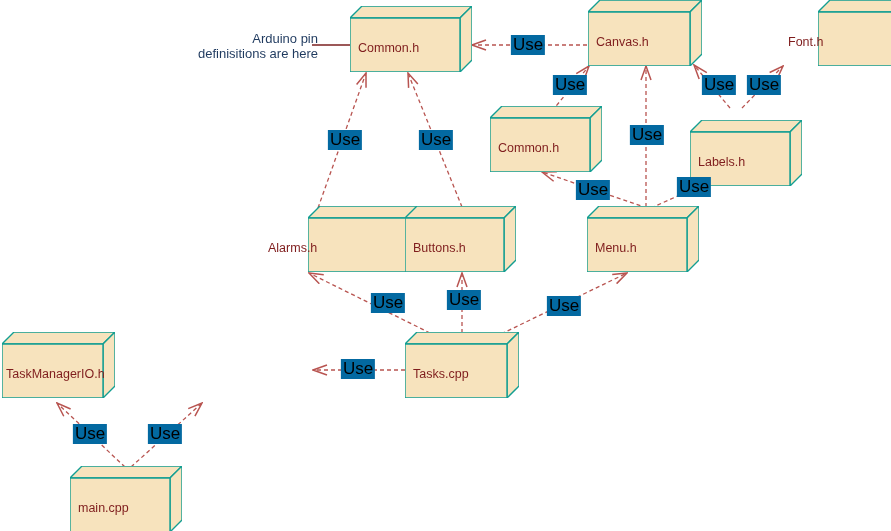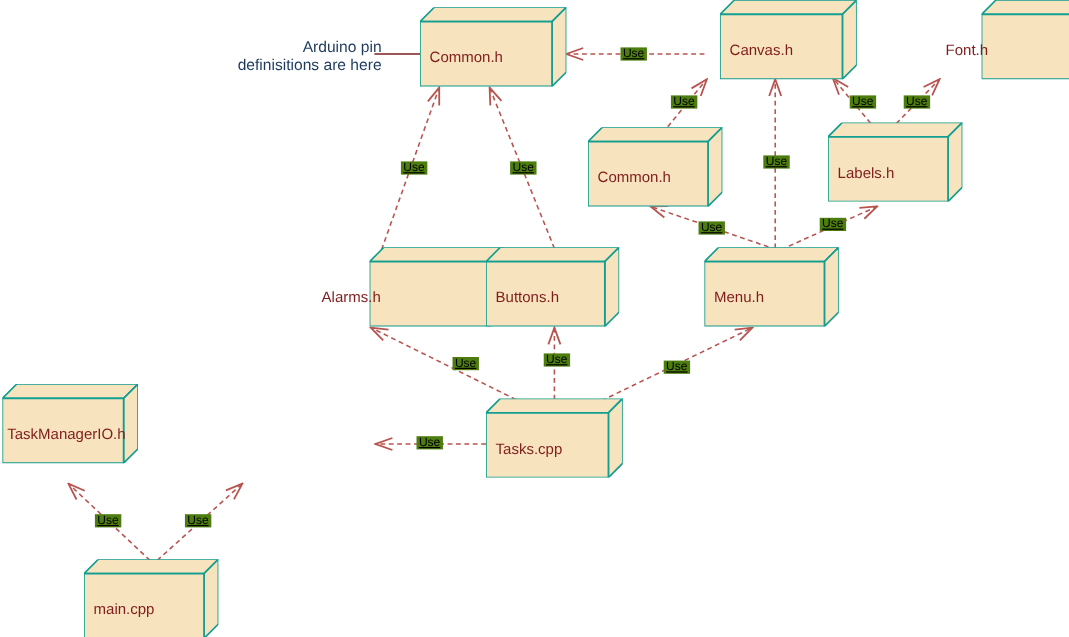--- a/index.html
+++ b/index.html
@@ -5,22 +5,22 @@
   html,body{margin:0;padding:0;background:#fff;}
   #stage{position:relative;width:891px;height:531px;background:#ffffff;overflow:hidden;
          font-family:"Liberation Sans", sans-serif;}
   #edges{position:absolute;left:0;top:0;pointer-events:none;}
   .edge{fill:none;stroke:#b85450;stroke-width:1.3;stroke-dasharray:4 3;}
   .solid-line{fill:none;stroke:#7b2020;stroke-width:1.3;}
   .node{position:absolute;}
   .face{fill:#f7e3bd;stroke:#139e92;stroke-width:1.4;stroke-linejoin:round;}
   .node-label{position:absolute;left:8px;top:16px;font-size:12.5px;color:#7f1d1d;
               white-space:nowrap;margin-top:19px;}
-  .use{position:absolute;transform:translate(-50%,-50%);font-size:10px;color:#000;
-       background:#4d7c0f;padding:0 2px;white-space:nowrap;text-decoration:underline;}
+  .use{position:absolute;transform:translate(-50%,-50%);font-size:17px;color:#000;
+       background:#0369a1;padding:0 2px;white-space:nowrap;}
   .annotation{position:absolute;left:192px;top:31px;width:126px;text-align:right;
               font-size:13px;line-height:15px;color:#1f3a5f;}
 </style>
 </head>
 <body>
 
 <div id="stage">
 
   <svg id="edges" width="891" height="531">
     <defs>
@@ -45,39 +45,39 @@
     <path class="edge" marker-end="url(#arrow)" d="M131,467 L202,403"></path>
     <path class="solid-line" d="M312,45 L350,45"></path>
   </svg>
 
   <div class="node" style="left:350px;top:6px;"><svg width="122" height="66">
         <polygon points="0,12 12,0 122,0 110,12" class="face"></polygon>
         <polygon points="110,12 122,0 122,54 110,66" class="face"></polygon>
         <polygon points="0,12 110,12 110,66 0,66" class="face"></polygon>
       </svg>
     <span class="node-label">Common.h</span></div>
-  <div class="node" style="left:600px;top:0px;"><svg width="114" height="66">
+  <div class="node" style="left:588px;top:0px;"><svg width="114" height="66">
         <polygon points="0,12 12,0 114,0 102,12" class="face"></polygon>
         <polygon points="102,12 114,0 114,54 102,66" class="face"></polygon>
         <polygon points="0,12 102,12 102,66 0,66" class="face"></polygon>
       </svg>
     <span class="node-label">Canvas.h</span></div>
   <div class="node" style="left:780px;top:0px;padding-left:38px;"><svg width="112" height="66">
         <polygon points="0,12 12,0 112,0 100,12" class="face"></polygon>
         <polygon points="100,12 112,0 112,54 100,66" class="face"></polygon>
         <polygon points="0,12 100,12 100,66 0,66" class="face"></polygon>
       </svg>
     <span class="node-label">Font.h</span></div>
   <div class="node" style="left:490px;top:106px;"><svg width="112" height="66">
         <polygon points="0,12 12,0 112,0 100,12" class="face"></polygon>
         <polygon points="100,12 112,0 112,54 100,66" class="face"></polygon>
         <polygon points="0,12 100,12 100,66 0,66" class="face"></polygon>
       </svg>
     <span class="node-label">Common.h</span></div>
-  <div class="node" style="left:690px;top:102px;"><svg width="112" height="66">
+  <div class="node" style="left:690px;top:120px;"><svg width="112" height="66">
         <polygon points="0,12 12,0 112,0 100,12" class="face"></polygon>
         <polygon points="100,12 112,0 112,54 100,66" class="face"></polygon>
         <polygon points="0,12 100,12 100,66 0,66" class="face"></polygon>
       </svg>
     <span class="node-label">Labels.h</span></div>
   <div class="node" style="left:260px;top:206px;padding-left:48px;"><svg width="112" height="66">
         <polygon points="0,12 12,0 112,0 100,12" class="face"></polygon>
         <polygon points="100,12 112,0 112,54 100,66" class="face"></polygon>
         <polygon points="0,12 100,12 100,66 0,66" class="face"></polygon>
       </svg>
@@ -87,21 +87,21 @@
         <polygon points="99,12 111,0 111,54 99,66" class="face"></polygon>
         <polygon points="0,12 99,12 99,66 0,66" class="face"></polygon>
       </svg>
     <span class="node-label">Buttons.h</span></div>
   <div class="node" style="left:587px;top:206px;"><svg width="112" height="66">
         <polygon points="0,12 12,0 112,0 100,12" class="face"></polygon>
         <polygon points="100,12 112,0 112,54 100,66" class="face"></polygon>
         <polygon points="0,12 100,12 100,66 0,66" class="face"></polygon>
       </svg>
     <span class="node-label">Menu.h</span></div>
-  <div class="node" style="left:2px;top:320px;"><svg width="113" height="66">
+  <div class="node" style="left:2px;top:332px;"><svg width="113" height="66">
         <polygon points="0,12 12,0 113,0 101,12" class="face"></polygon>
         <polygon points="101,12 113,0 113,54 101,66" class="face"></polygon>
         <polygon points="0,12 101,12 101,66 0,66" class="face"></polygon>
       </svg>
     <span class="node-label" style="left:4px;">TaskManagerIO.h</span></div>
   <div class="node" style="left:405px;top:332px;"><svg width="114" height="66">
         <polygon points="0,12 12,0 114,0 102,12" class="face"></polygon>
         <polygon points="102,12 114,0 114,54 102,66" class="face"></polygon>
         <polygon points="0,12 102,12 102,66 0,66" class="face"></polygon>
       </svg>

